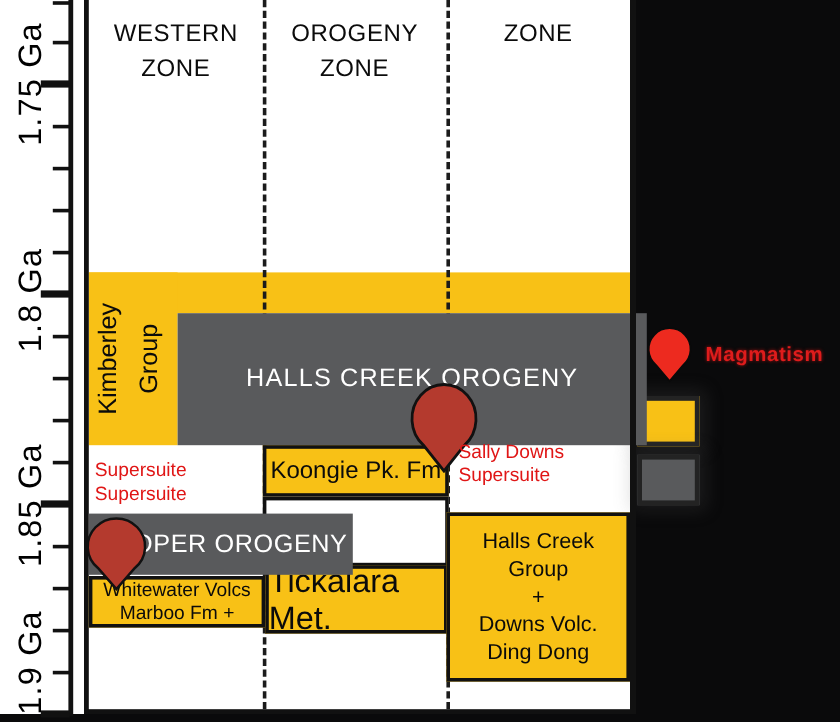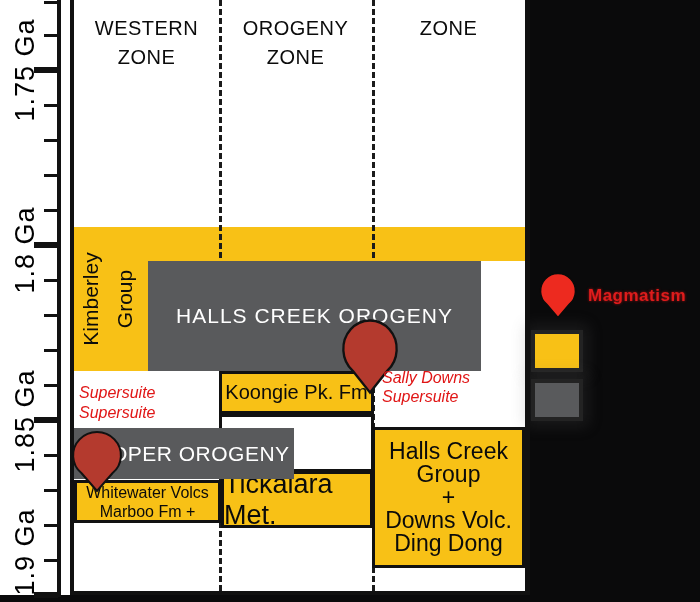--- a/index.html
+++ b/index.html
@@ -43,21 +43,21 @@
   .gray{background:#595A5C;}
   .bordered{border:3px solid #111;}
   .band-kimberley{left:74px;top:227px;width:451px;height:34px;z-index:1;}
   .col-kimberley{left:74px;top:227px;width:74px;height:144px;z-index:3;}
   .col-kimberley .vtext{
     position:absolute;left:-35px;top:35px;width:144px;height:74px;
     transform:rotate(-90deg);
     font-size:21px;line-height:34px;text-align:center;color:#0b0b0b;
   }
   .box-hco{
-    left:148px;top:261px;width:333px;height:110px;z-index:3;
+    left:148px;top:261px;width:391px;height:110px;z-index:3;
     display:flex;align-items:center;justify-content:center;
     color:#fff;font-size:21px;letter-spacing:1px;
   }
   .box-koongie{
     left:219px;top:371px;width:155px;height:43px;z-index:3;
     display:flex;align-items:center;justify-content:center;
     font-size:20px;color:#0b0b0b;
   }
   .box-central-white{left:219px;top:414px;width:155px;height:58px;background:#fff;z-index:3;}
   .box-hooper{
@@ -71,24 +71,24 @@
     font-size:16px;line-height:19px;color:#0b0b0b;text-align:center;
   }
   .box-tickalara{
     left:221px;top:471px;width:152px;height:57px;z-index:3;
     display:flex;align-items:center;justify-content:center;
     font-size:27px;color:#0b0b0b;
   }
   .box-hcg{
     left:372px;top:427px;width:153px;height:141px;z-index:3;
     display:flex;flex-direction:column;align-items:center;justify-content:center;
-    font-size:23px;line-height:23px;color:#0b0b0b;text-align:center;
-  }
-  
-  .red-note{color:#E01616;z-index:6;line-height:20px;font-size:16px;font-weight:500;font-style:italic;}
+    font-size:18px;line-height:23px;color:#0b0b0b;text-align:center;
+  }
+  
+  .red-note{color:#E01616;z-index:6;line-height:20px;font-size:16px;font-weight:500;}
   .note-paperbark{left:79px;top:383px;}
   .note-sally{left:382px;top:368px;line-height:19px;}
   
   .pin{position:absolute;z-index:6;}
   .pin-sally{left:341px;top:318px;width:58px;height:77px;z-index:5;}
   .pin-hooper{left:71px;top:430px;width:52px;height:63px;}
   .pin-legend{left:539px;top:272px;width:38px;height:47px;}
   
   .legend-label{
     left:588px;top:286px;color:#DE1C1C;font-size:17px;font-weight:bold;

